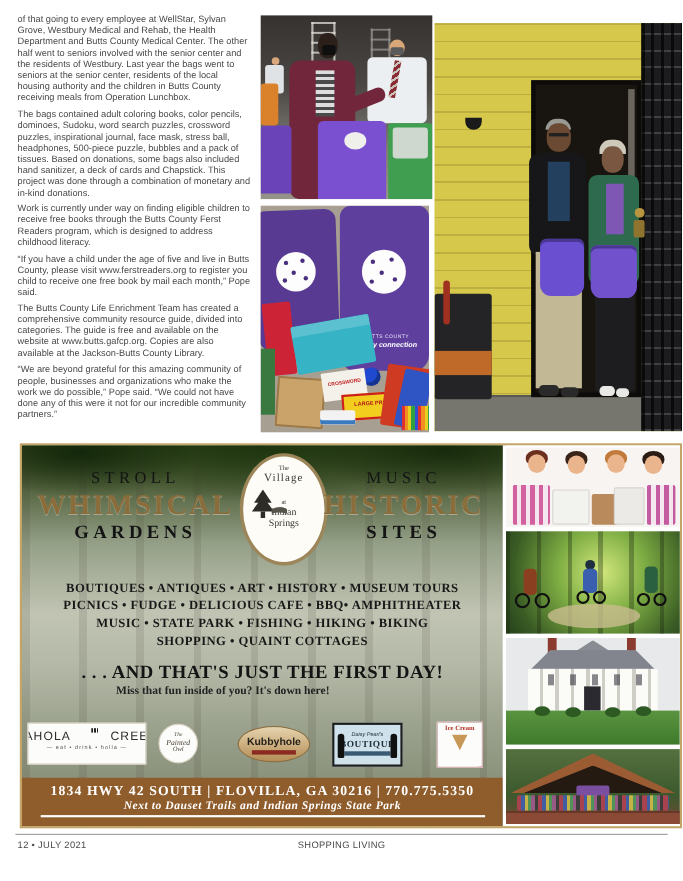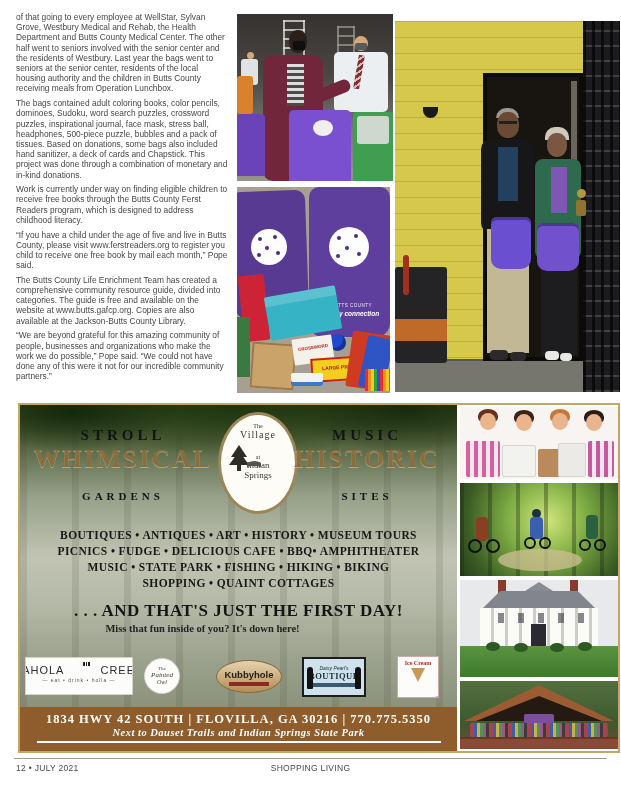--- a/index.html
+++ b/index.html
@@ -41,24 +41,24 @@
         border:2px solid #c3a568; background:#ffffff; }
   .ad-main { position:absolute; left:0; top:0; width:437px; height:346px; overflow:hidden;
     background:
       radial-gradient(ellipse 150px 55px at 12% 2%, rgba(18,38,10,.95), transparent 72%),
       radial-gradient(ellipse 170px 60px at 88% 1%, rgba(22,42,12,.95), transparent 72%),
       radial-gradient(ellipse 220px 70px at 50% 0%, rgba(28,52,14,.9), transparent 75%),
       repeating-linear-gradient(90deg, rgba(70,66,52,.14) 0 7px, transparent 7px 52px),
       linear-gradient(180deg,#2c4016 0%,#53633e 11%,#95a088 26%,#c1c4b3 44%,#b4b9a7 58%,#9aa18c 74%,#8b927c 88%,#7e8670 100%);
     font-family:"Liberation Serif", serif; }
   .hl { position:absolute; text-align:center; color:#141414; }
-  .hl .small { font-size:15px; font-weight:bold; letter-spacing:4px; }
+  .hl .small { font-size:15px; font-weight:normal; letter-spacing:4px; }
   .hl .big   { font-size:26px; font-weight:bold; letter-spacing:2px; color:#8a6d3b;
                text-shadow:0 1px 0 rgba(255,255,255,.35); }
-  .hl .mid   { font-size:11px; font-weight:bold; letter-spacing:4px;margin-top:16px; }
+  .hl .mid   { font-size:17px; font-weight:bold; letter-spacing:4px; }
   .oval { position:absolute; left:198px; top:7px; width:80px; height:102px; background:#fdfcf7;
           border:3px solid #9c8558; border-radius:50%; text-align:center; color:#3a3a34;
           overflow:hidden; }
   .oval .t1 { font-size:6px; margin-top:8px; }
   .oval .t2 { font-size:10px; letter-spacing:1px; }
   .oval .t3 { font-size:6px; margin-top:14px; }
   .oval .t4 { font-size:9px; }
   .oval .t5 { font-size:9px; }
   .acts { position:absolute; left:0; top:122px; width:437px; text-align:center; color:#181818; }
   .acts div { font-size:11.5px; font-weight:bold; letter-spacing:.4px; line-height:16px; }

